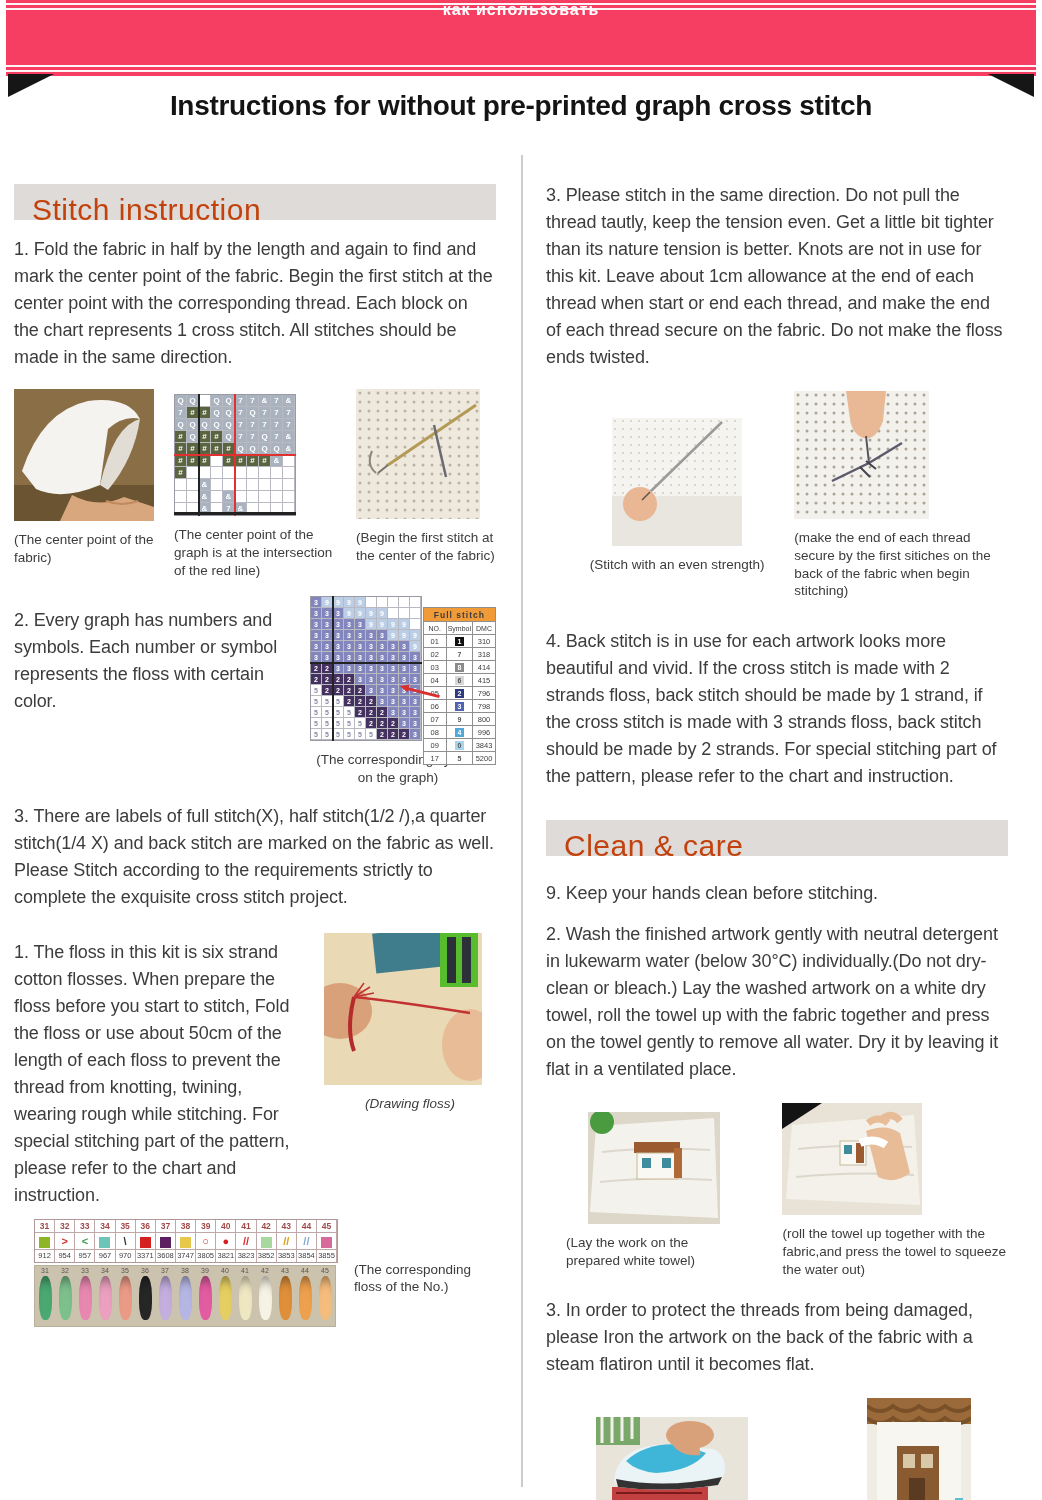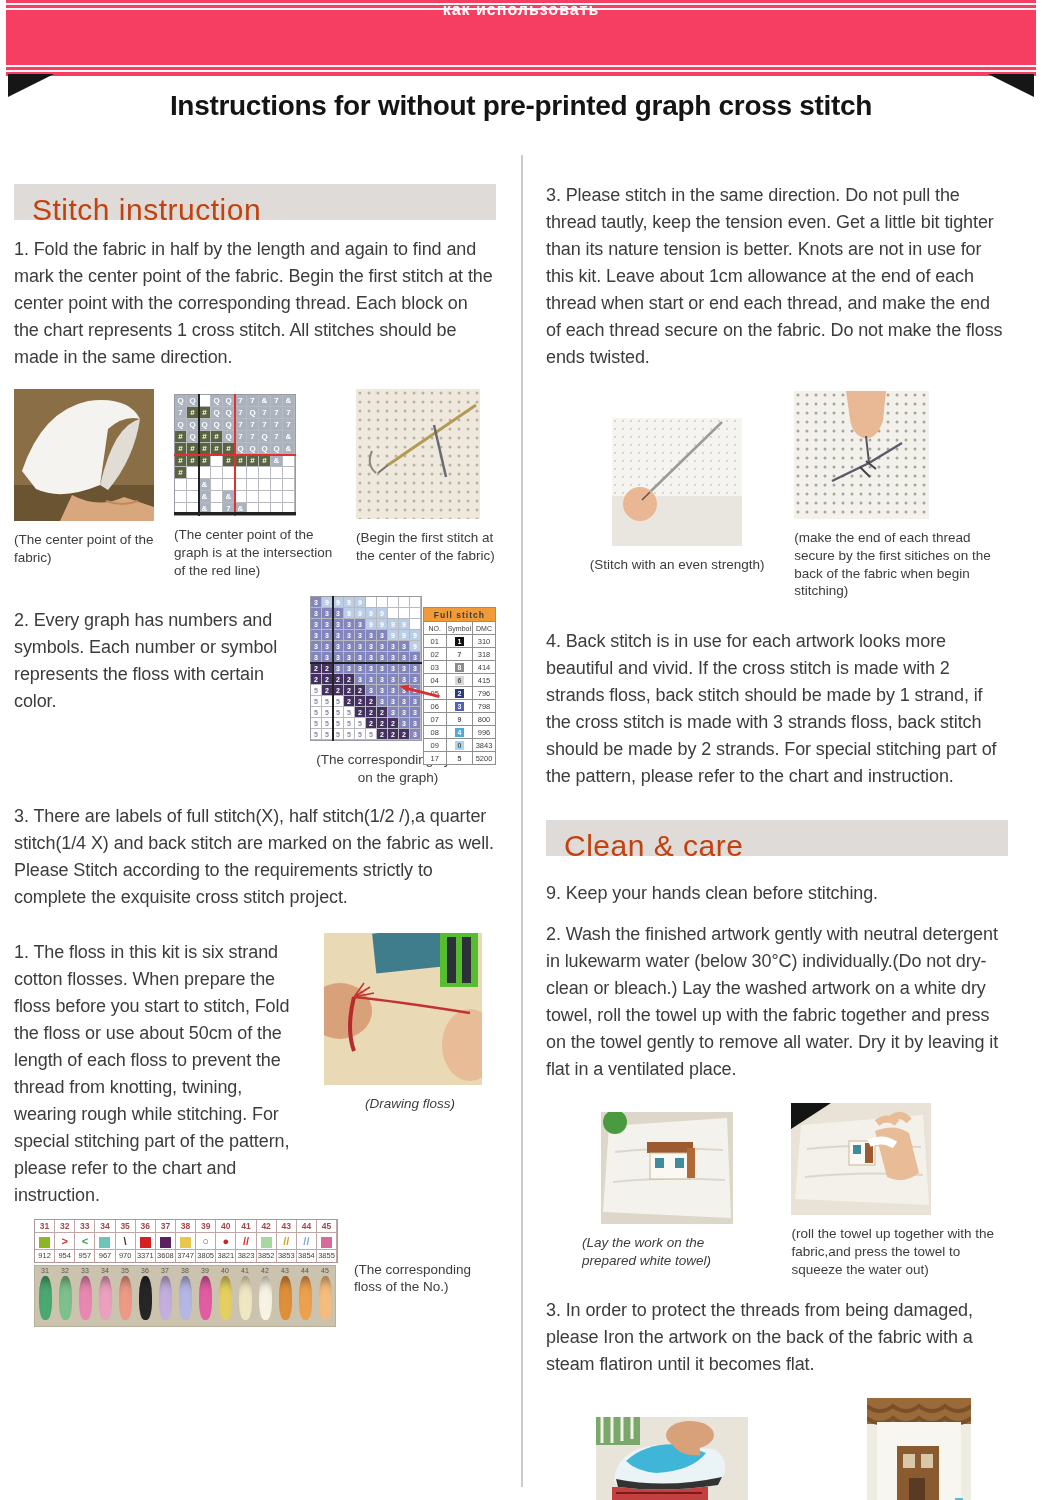--- a/index.html
+++ b/index.html
@@ -88,21 +88,21 @@
   .skein-num{font-size:7px;color:#555;display:block;height:10px;line-height:10px;}
   .skein-blob{width:13px;height:44px;margin:0 auto;border-radius:45% 45% 40% 40%;
               box-shadow:inset 0 12px 8px -7px rgba(0,0,0,.35);}
   .sidecap{width:150px;margin-left:16px;}
 
   
   .figrow2{display:flex;margin-top:20px;align-items:center;}
   .fr-a{margin-left:42px;width:200px;}
   .fr-b{margin-left:28px;width:240px;}
   .fr-a .cap{text-align:center;}
-  .towel-a{margin-left:36px;width:180px;font-style:italic;}
+  .towel-a{margin-left:20px;width:180px;}
   .towel-b{margin-left:40px;width:230px;}
   .iron-a{margin-left:28px;width:200px;}
   .iron-b{margin-left:60px;width:180px;}
 
   svg{display:block;}
 </style>
 </head>
 <body>
 
 <div class="page">

